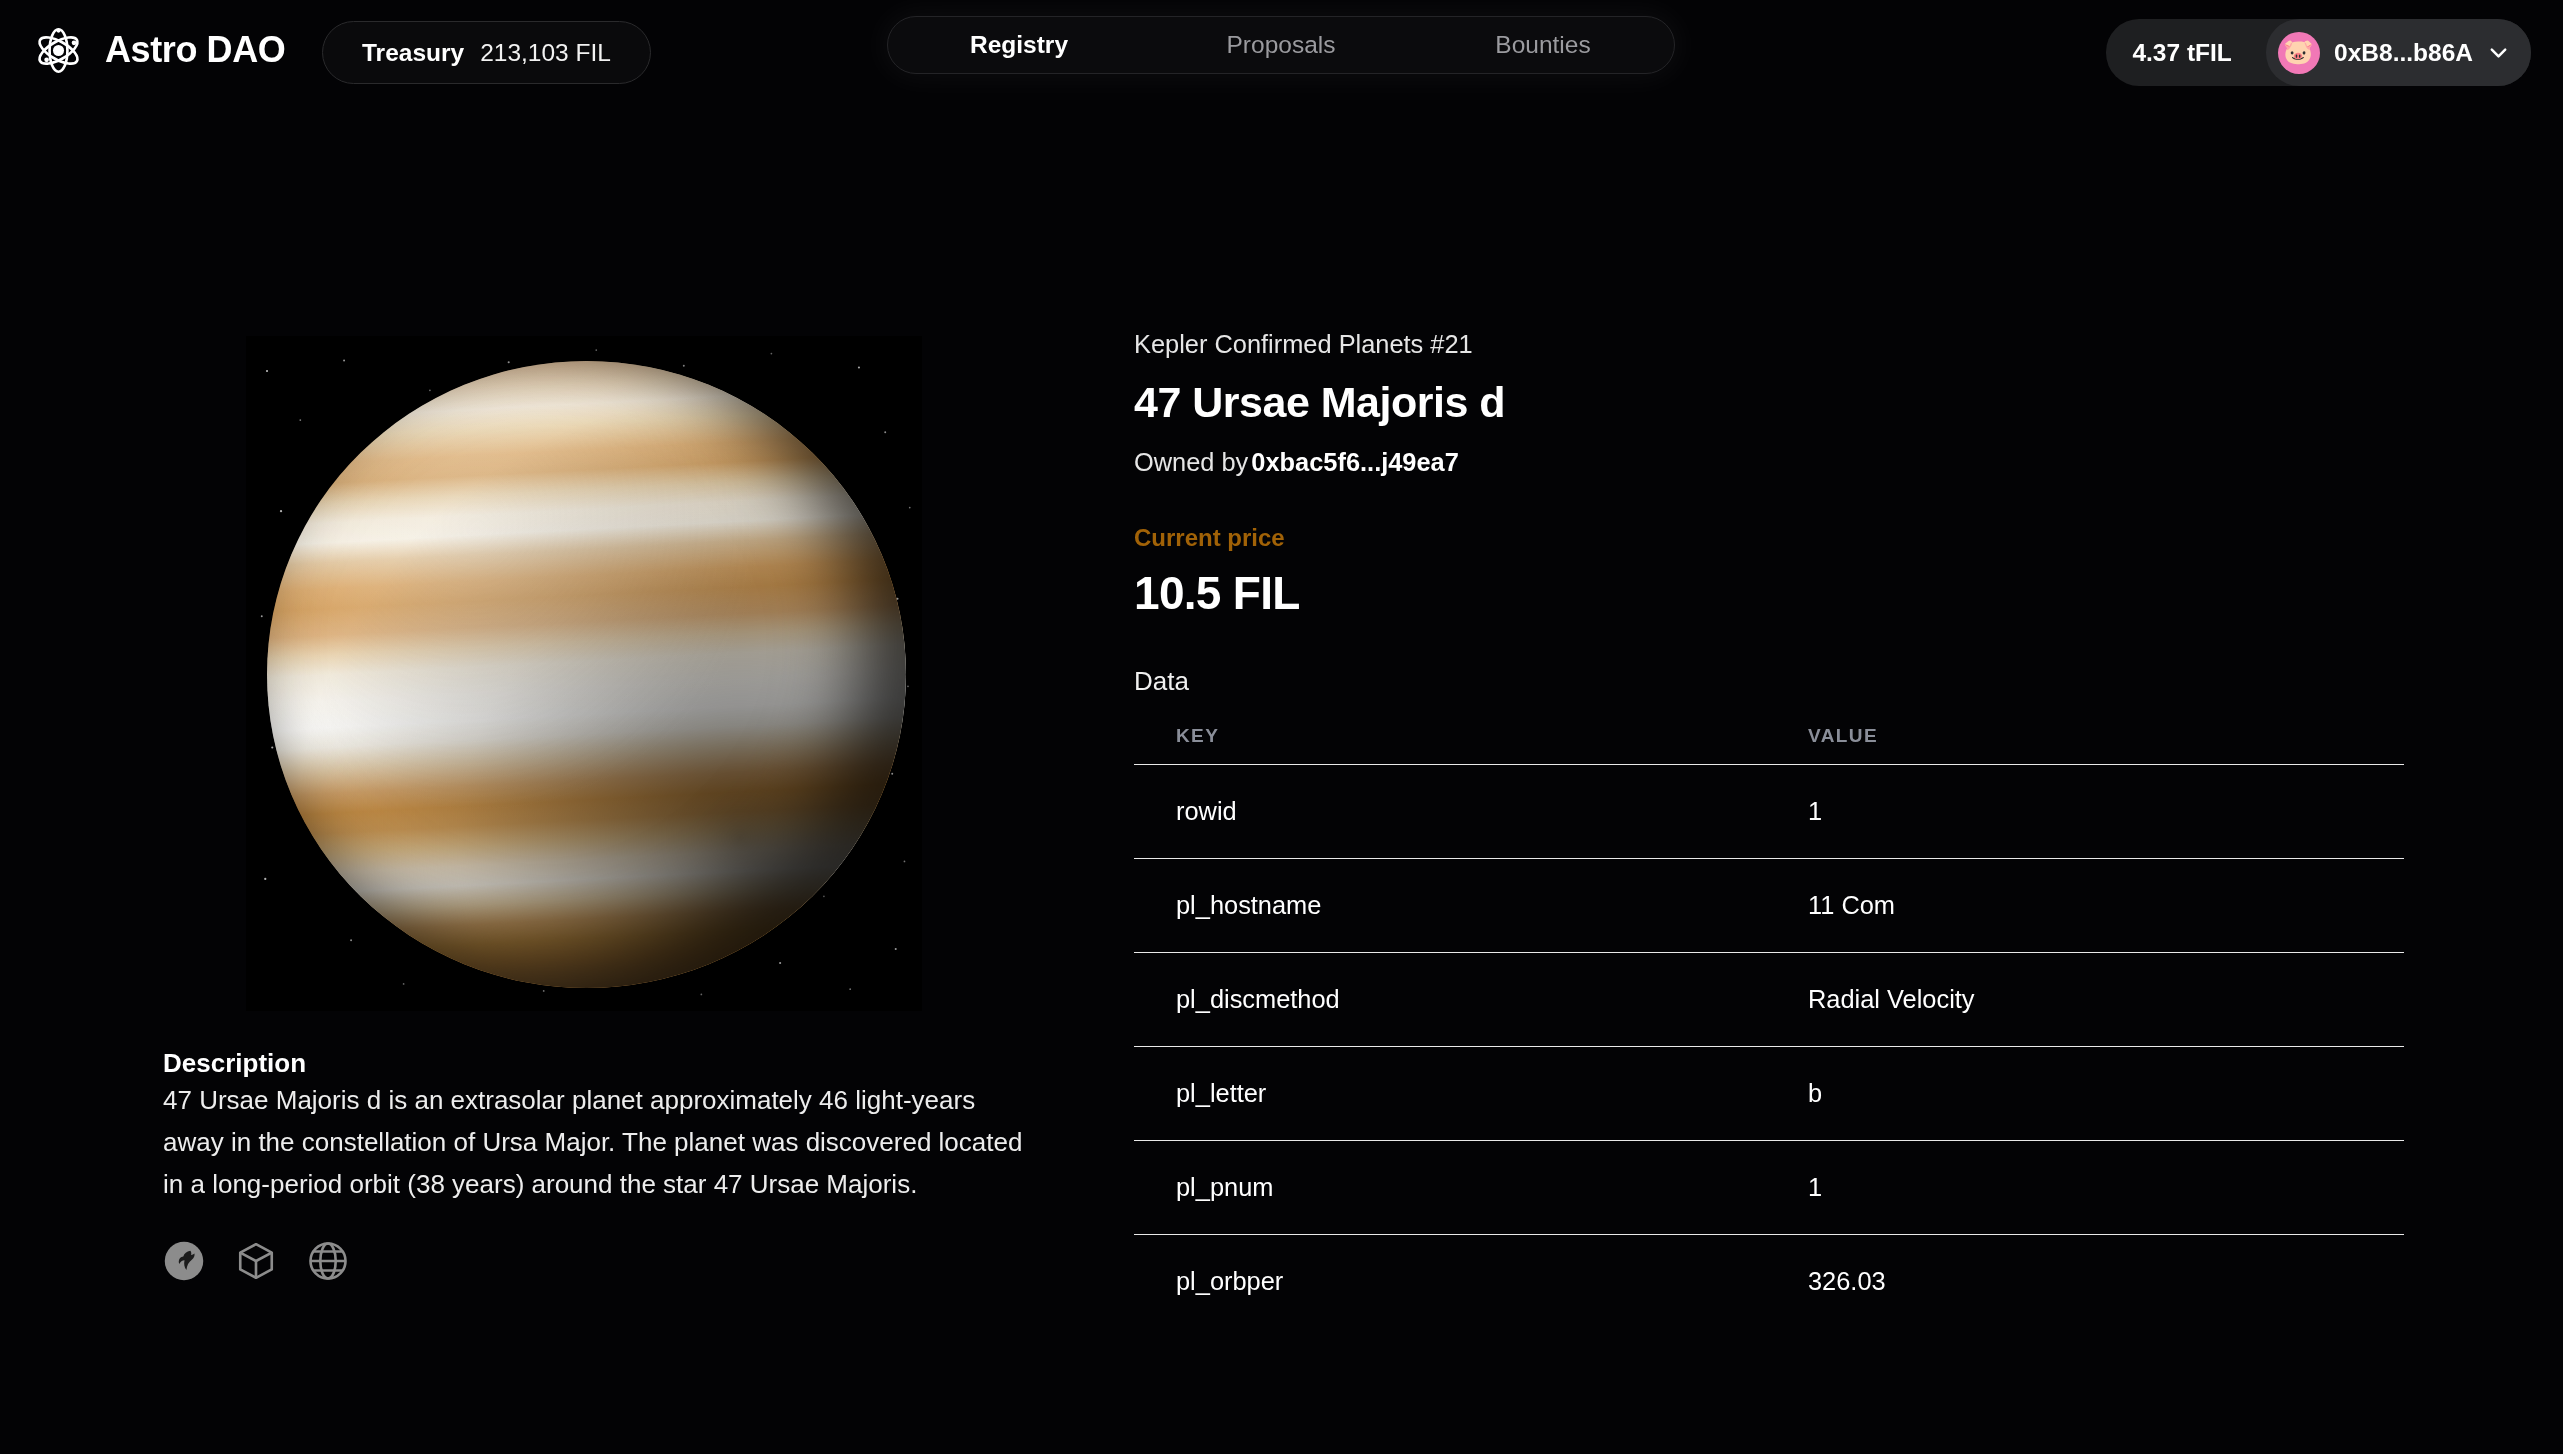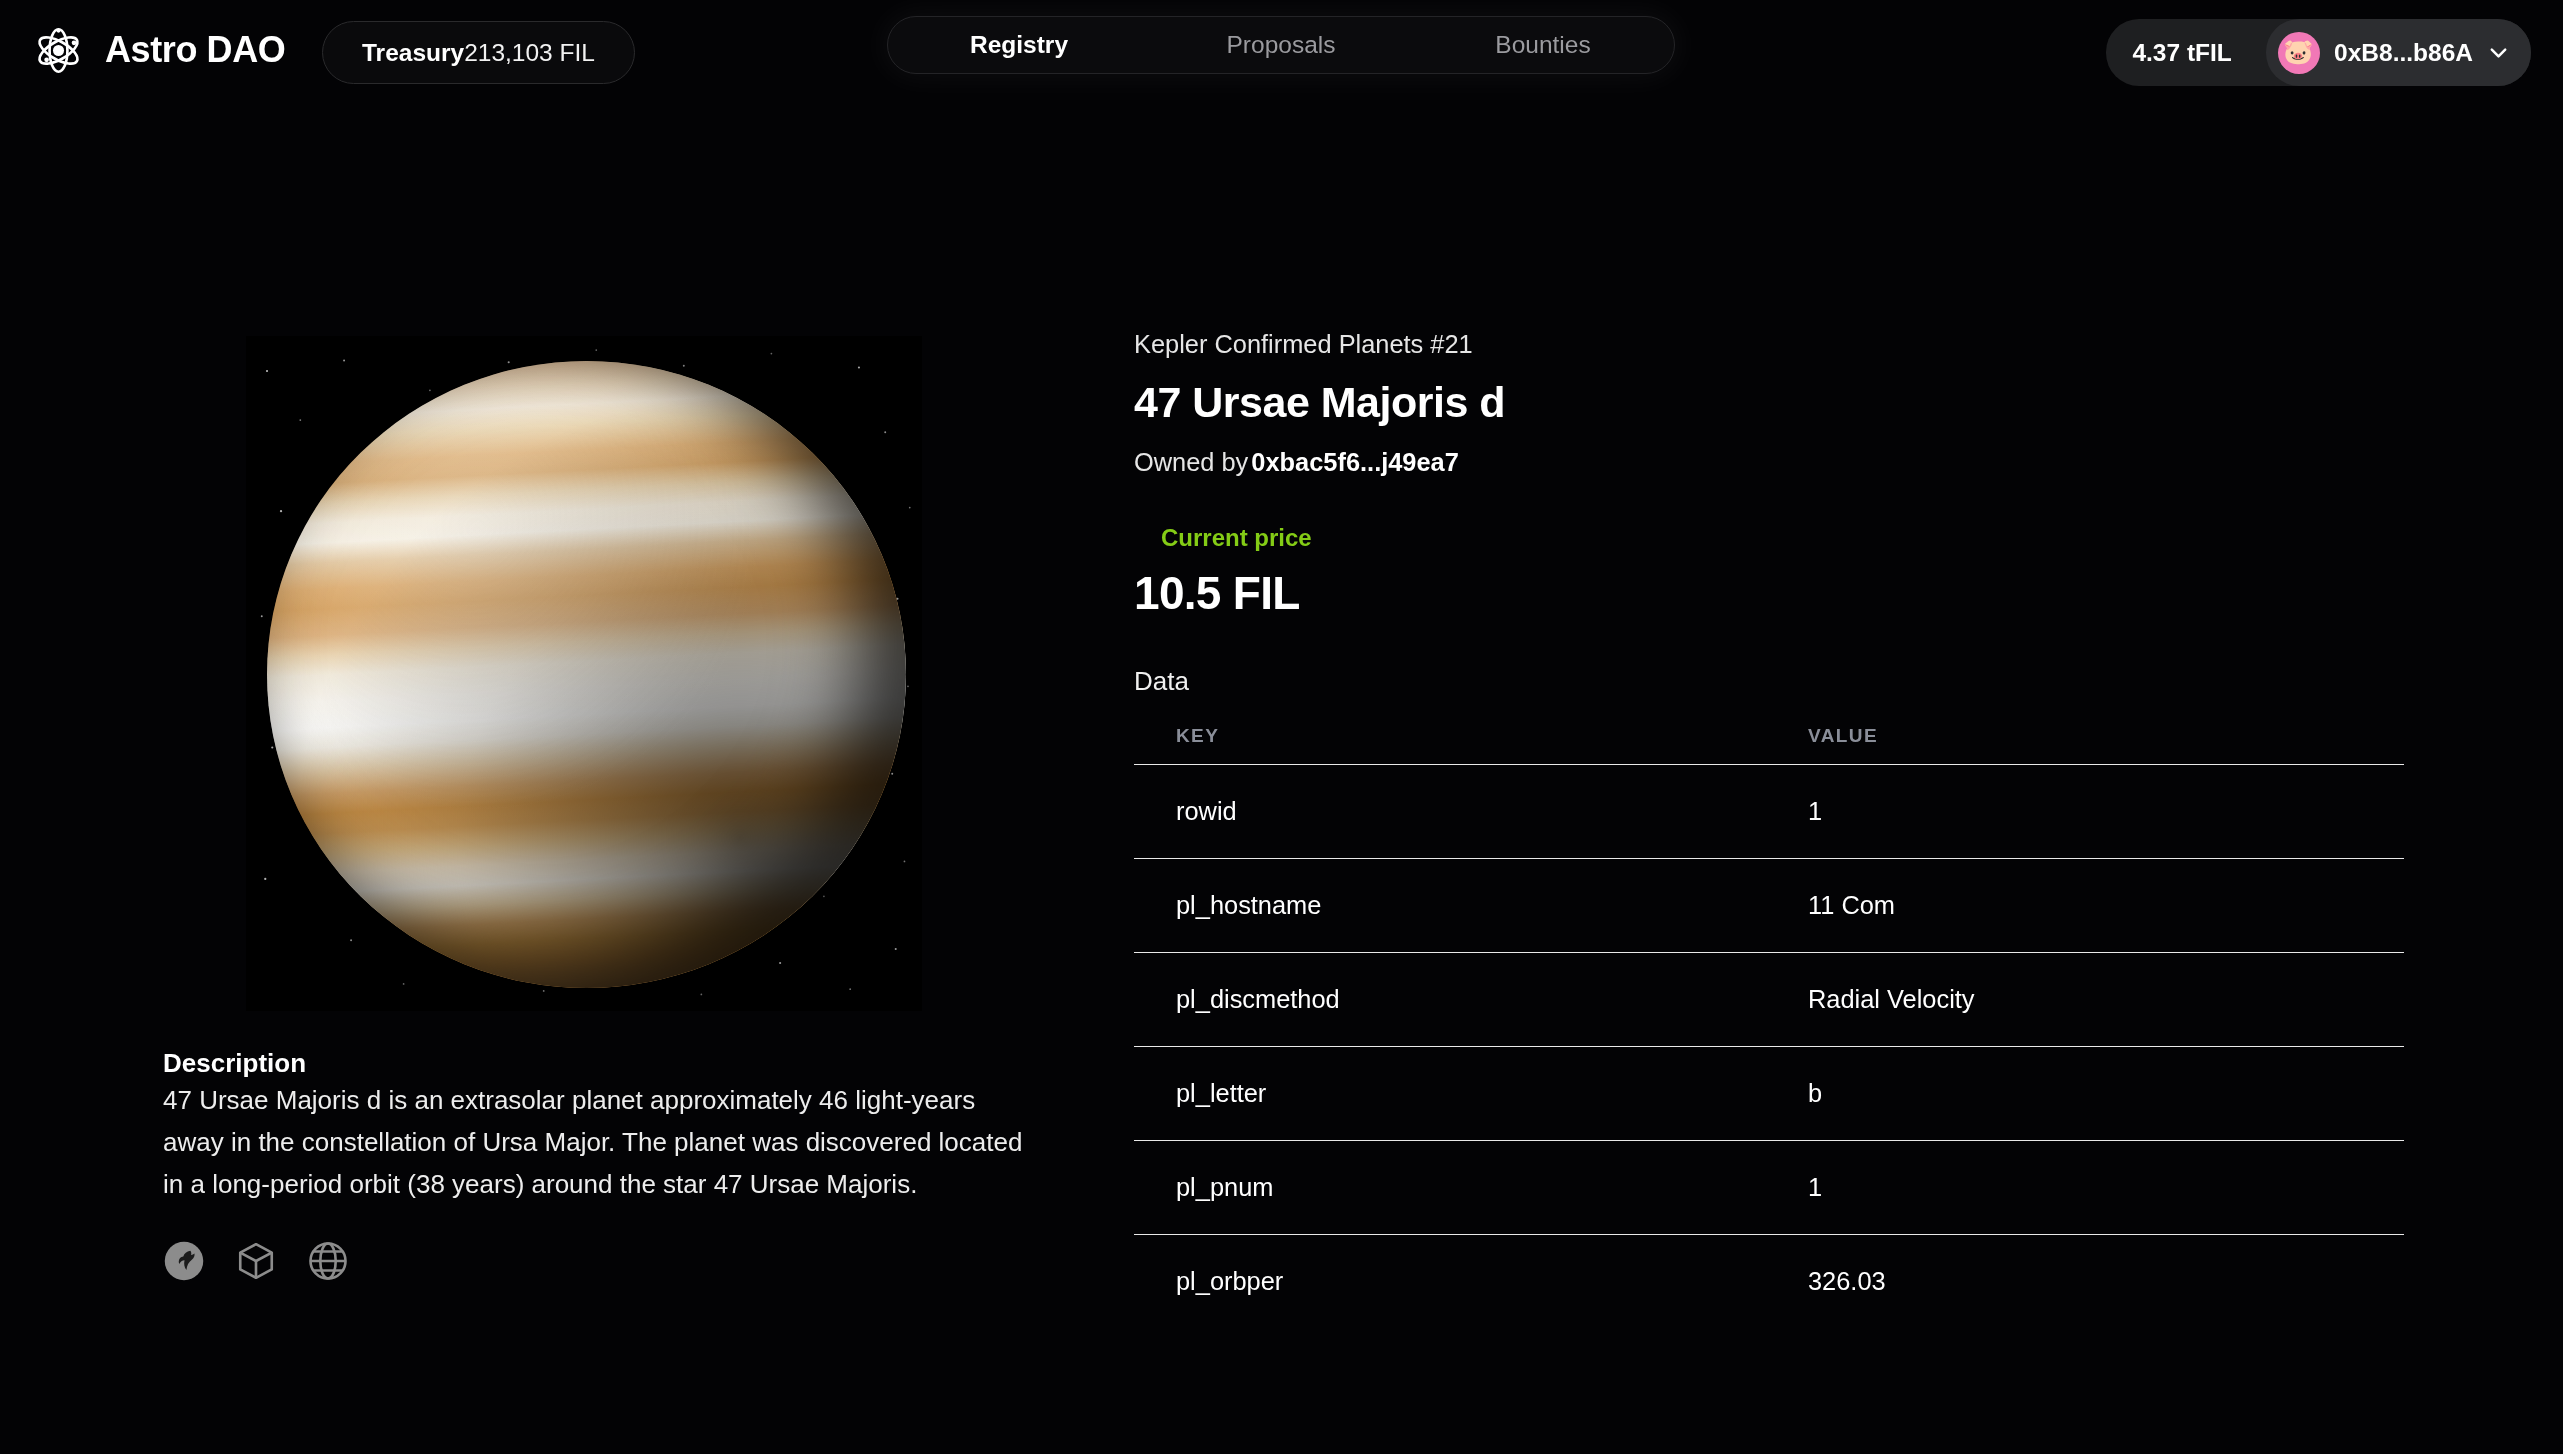--- a/index.html
+++ b/index.html
@@ -29,21 +29,21 @@
     font-weight: bold;
     letter-spacing: -0.4px;
     color: #ffffff;
     white-space: nowrap;
   }
 
   .treasury-pill {
     position: absolute;
     left: 322px; top: 21px;
     height: 63px;
-    display: flex; align-items: center; gap: 0;
+    display: flex; align-items: center; gap: 16px;
     padding: 0 39px;
     border-radius: 32px;
     border: 0.9px solid #2a2a2c;
     background: #0a0a0c;
   }
   .treasury-label { font-size: 24.5px; font-weight: bold; color: #ffffff; }
   .treasury-value { font-size: 24.5px; font-weight: 400; color: #f2f2f2; }
 
   .nav-pill {
     position: absolute;
@@ -195,22 +195,21 @@
     margin-top: 21px;
     font-size: 25.4px;
     color: #e6e6e6;
   }
   .owner-address { font-weight: bold; color: #ffffff; margin-left: 3px; }
 
   .price-label {
     margin-top: 47px;
     font-size: 24px;
     font-weight: bold;
-    color: #84cc16;
-    margin-left: 27px;
+    color: #a16207;
   }
   .price-value {
     margin-top: 14px;
     font-size: 46px;
     font-weight: bold;
     letter-spacing: -0.7px;
     color: #ffffff;
   }
 
   .data-label { margin-top: 46px; font-size: 26px; color: #f0f0f0; }

